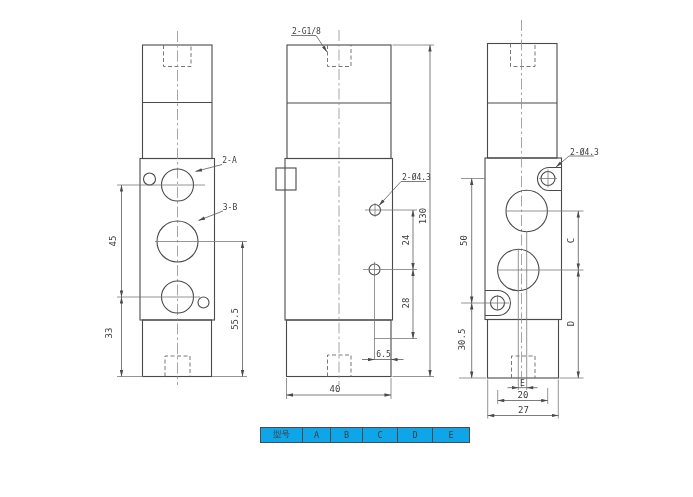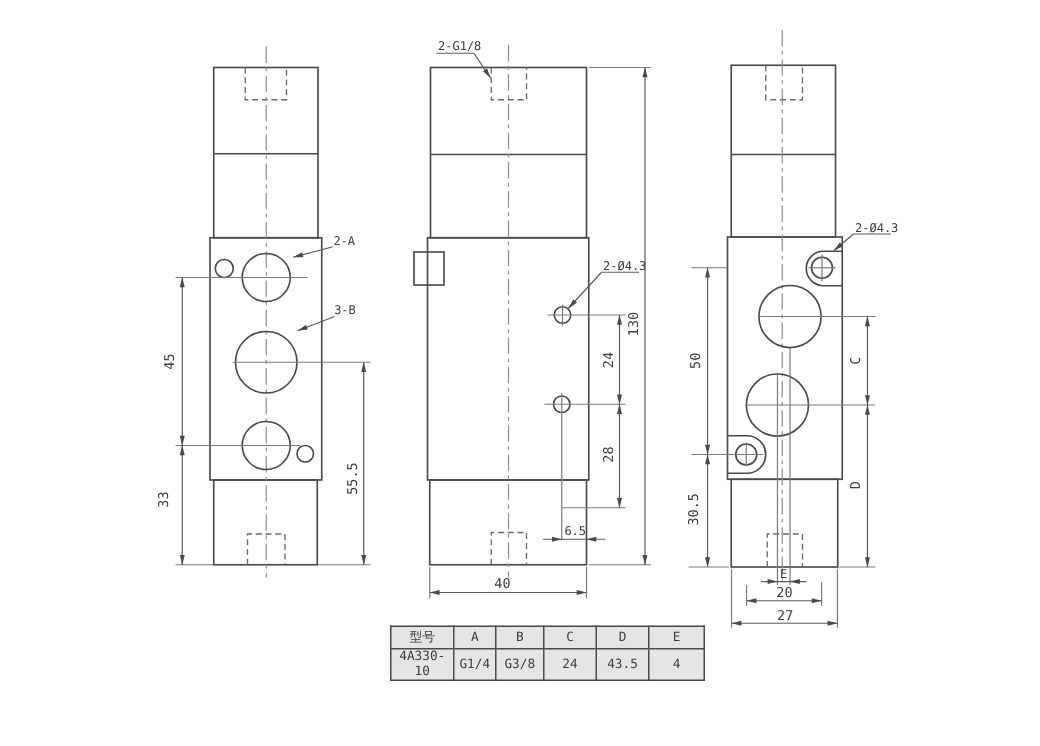--- a/index.html
+++ b/index.html
@@ -6,23 +6,23 @@
   #stage{position:relative;width:693px;height:497px;background:#ffffff;overflow:hidden;
          font-family:"DejaVu Sans Mono","Liberation Mono",monospace;}
   svg{position:absolute;left:0;top:0;}
   .o  {stroke:#4a4a4a;stroke-width:1.1;fill:none;}
   .t2 {stroke:#7a7a7a;stroke-width:0.8;fill:none;}
   .dln{stroke:#5a5a5a;stroke-width:0.8;fill:none;}
   .hid{stroke:#6a6a6a;stroke-width:0.9;fill:none;stroke-dasharray:4,2.5;}
   .cl {stroke:#8f8f8f;stroke-width:0.8;fill:none;stroke-dasharray:11,3,2.5,3;}
   text.dtx{font:9px "DejaVu Sans Mono",monospace;fill:#3d3d3d;}
   text.lbl{font:8px "DejaVu Sans Mono",monospace;fill:#3d3d3d;}
-  #spec-table{position:absolute;left:260px;top:417px;border-collapse:collapse;
+  #spec-table{position:absolute;left:260px;top:427px;border-collapse:collapse;
               font:8.5px "DejaVu Sans Mono",monospace;color:#3d3d3d;
-              border:1.5px solid #4a4a4a;background:#e5e5e5;}
+              border:1.5px solid #4a4a4a;background:#0ea5e9;}
   #spec-table th,#spec-table td{border:1px solid #4a4a4a;text-align:center;
               padding:0 1px;height:14px;font-weight:normal;}
 </style>
 </head>
 <body>
 
 <div id="stage">
 <svg width="693" height="497" viewBox="0 0 693 497">
   <defs>
     <marker id="arr" viewBox="0 0 10 6" refX="9.8" refY="3" markerWidth="9" markerHeight="5" orient="auto-start-reverse">
@@ -214,23 +214,15 @@
   </colgroup>
   <tbody>
         <tr>
     <th>型号</th>
     <th>A</th>
     <th>B</th>
     <th>C</th>
     <th>D</th>
     <th>E</th>
   </tr>
-  <tr>
-    <td>4A330-10</td>
-    <td>G1/4</td>
-    <td>G3/8</td>
-    <td>24</td>
-    <td>43.5</td>
-    <td>4</td>
-  </tr>
 </tbody>
     </table>
 </div>
 
 </body></html>

